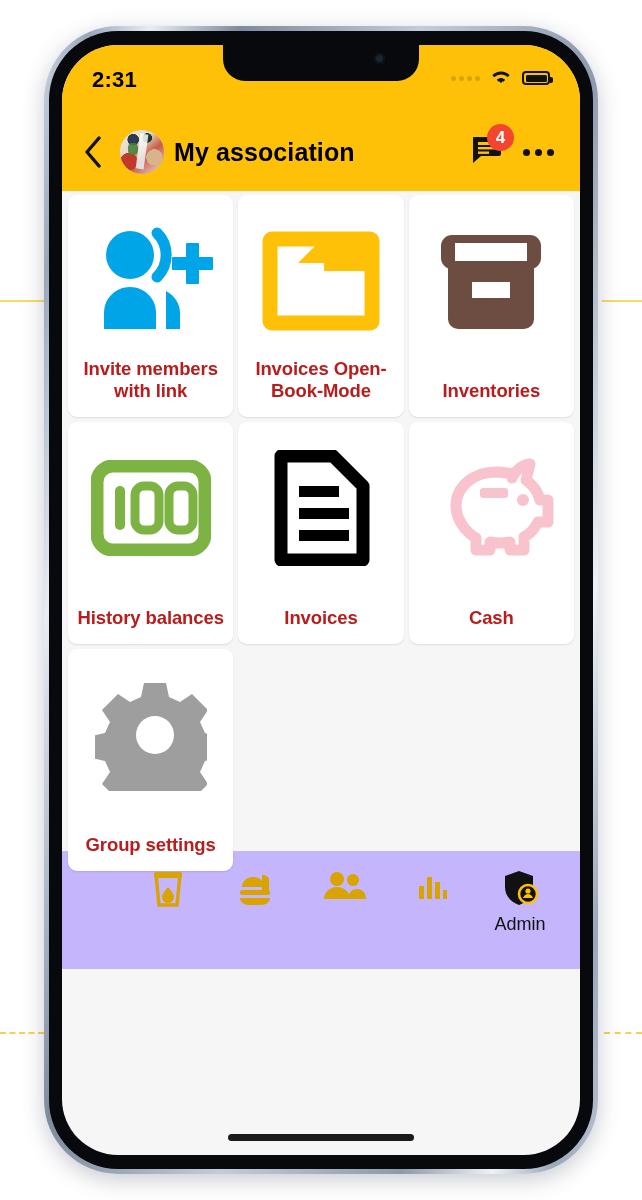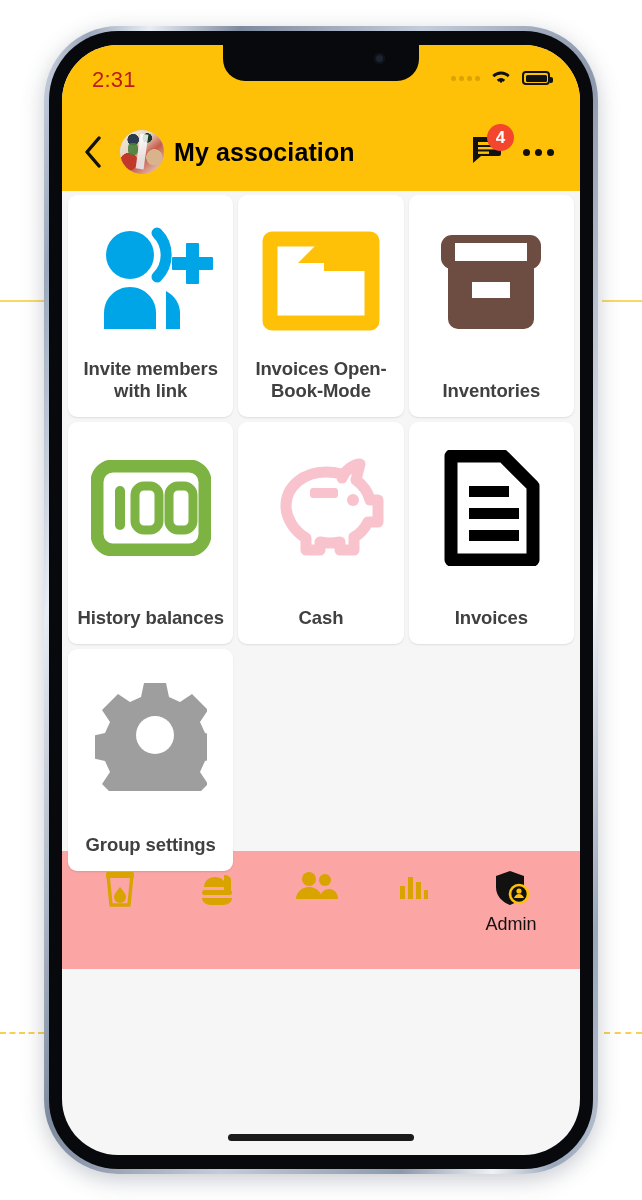--- a/index.html
+++ b/index.html
@@ -60,21 +60,21 @@
     display: flex; align-items: flex-start; justify-content: space-between;
     padding: 22px 30px 0 30px;
   }
   .notch {
     position: absolute; left: 50%; transform: translateX(-50%); top: -16px;
     width: 196px; height: 52px; background: #07090c;
     border-radius: 0 0 22px 22px;
   }
   .notch-cam { position: absolute; right: 34px; top: 24px; width: 11px; height: 11px;
     border-radius: 50%; background: #1b2430; box-shadow: inset 0 0 0 2px #0d1218; }
-  .clock { font-size: 22px; font-weight: 400; color: #b91c1c; letter-spacing: .2px; }
+  .clock { font-size: 22px; font-weight: 700; color: #000000; letter-spacing: .2px; }
   .status-right { display: flex; align-items: center; gap: 9px; }
   .sig-dots { display: flex; gap: 3px; align-items: center; }
   .sig-dots i { width: 5px; height: 5px; border-radius: 50%; background: #d9a300; display:block; }
   .battery { width: 28px; height: 14px; border: 2px solid #111; border-radius: 4px;
     position: relative; padding: 1.5px; }
   .battery::after { content:""; position:absolute; right:-5px; top:4px; width:3px; height:6px;
     background:#111; border-radius:0 2px 2px 0; }
   .battery span { display:block; height:100%; width:100%; background:#111; border-radius:1.5px; }
 
   
@@ -113,29 +113,29 @@
   .content { background: #f6f6f6; height: 660px; padding: 4px 2px 0 2px; }
   .grid { display: grid; grid-template-columns: repeat(3, 1fr); gap: 5px; padding: 0 4px; }
   .card {
     background: #fff; border-radius: 9px; min-height: 222px;
     display: flex; flex-direction: column; align-items: center; justify-content: flex-start;
     padding: 22px 8px 14px 8px;
     box-shadow: 0 1px 2px rgba(0,0,0,.10);
   }
   .card .ico { height: 128px; display:flex; align-items:center; justify-content:center; }
   .card .lbl {
-    margin-top: auto; font-size: 18.5px; font-weight: 700; color: #404040;
+    margin-top: auto; font-size: 18.5px; font-weight: 700; color: #b91c1c;
     text-align: center; line-height: 1.22; letter-spacing: -.1px;
   }
 
   
   .tabbar {
-    height: 118px; background: #fca5a5;
-    display: flex; align-items: flex-start; justify-content: space-between;
-    padding: 18px 25px 0 14px;
+    height: 118px; background: #c4b5fd;
+    display: flex; align-items: flex-start; justify-content: flex-end;
+    padding: 18px 16px 0 14px;
   }
   .tab { display:flex; flex-direction: column; align-items:center; gap:3px; width: 88px; }
   .tab .tlbl { font-size: 18px; color: #111; font-weight: 400; }
   .home-ind {
     position: absolute; left: 50%; transform: translateX(-50%); bottom: 14px;
     width: 186px; height: 7px; border-radius: 4px; background: #1b1b1b;
   }
 </style>
 </head>
 <body>
@@ -260,42 +260,42 @@
                   <rect x="24" y="26" width="10" height="44" rx="5" fill="#7CB342"></rect>
                   <rect x="44" y="26" width="24" height="44" rx="9" fill="none" stroke="#7CB342" stroke-width="9"></rect>
                   <rect x="78" y="26" width="24" height="44" rx="9" fill="none" stroke="#7CB342" stroke-width="9"></rect>
                 </svg>
               </div>
               <div class="lbl">History balances</div>
             </div>
 
             <div class="card">
               <div class="ico">
+                <svg width="104" height="116" viewBox="0 0 104 116">
+                  <path d="M12 6h52l30 30v74H12z" fill="none" stroke="#000" stroke-width="13" stroke-linejoin="round"></path>
+                  <rect x="30" y="36" width="40" height="11" fill="#000"></rect>
+                  <rect x="30" y="58" width="50" height="11" fill="#000"></rect>
+                  <rect x="30" y="80" width="50" height="11" fill="#000"></rect>
+                </svg>
+              </div>
+              <div class="lbl">Invoices</div>
+            </div>
+
+            <div class="card">
+              <div class="ico">
                 <svg width="126" height="100" viewBox="0 0 126 100">
                   <path d="M84 20c4-9 12-14 18-14l-4 16c7 5 12 12 14 20h8v22h-10c-3 6-8 12-14 15v13H82V84
                            a48 48 0 0 1-20 0v8H48V80C36 73 28 60 28 48 28 28 46 14 68 14c6 0 11 .8 16 2z" fill="none" stroke="#F9C3CE" stroke-width="11" stroke-linejoin="round" stroke-linecap="round"></path>
                   <rect x="52" y="30" width="28" height="10" rx="3" fill="#F9C3CE"></rect>
                   <circle cx="95" cy="42" r="6" fill="#F9C3CE"></circle>
                 </svg>
               </div>
               <div class="lbl">Cash</div>
             </div>
 
-            <div class="card">
-              <div class="ico">
-                <svg width="104" height="116" viewBox="0 0 104 116">
-                  <path d="M12 6h52l30 30v74H12z" fill="none" stroke="#000" stroke-width="13" stroke-linejoin="round"></path>
-                  <rect x="30" y="36" width="40" height="11" fill="#000"></rect>
-                  <rect x="30" y="58" width="50" height="11" fill="#000"></rect>
-                  <rect x="30" y="80" width="50" height="11" fill="#000"></rect>
-                </svg>
-              </div>
-              <div class="lbl">Invoices</div>
-            </div>
-
 
 
             <div class="card">
               <div class="ico">
                 <svg width="112" height="112" viewBox="0 0 112 112">
                   <path d="M45 4h22l3 14 11 5 12-8 16 16-8 12 5 11 14 3v22l-14 3-5 11 8 12-16 16-12-8-11 5-3 14H45
                            l-3-14-11-5-12 8L3 105l8-12-5-11L-8 79V57l14-3 5-11-8-12L19 15l12 8 11-5z" transform="translate(4,0)" fill="#9E9E9E"></path>
                   <circle cx="60" cy="56" r="19" fill="#ffffff"></circle>
                 </svg>
               </div>

